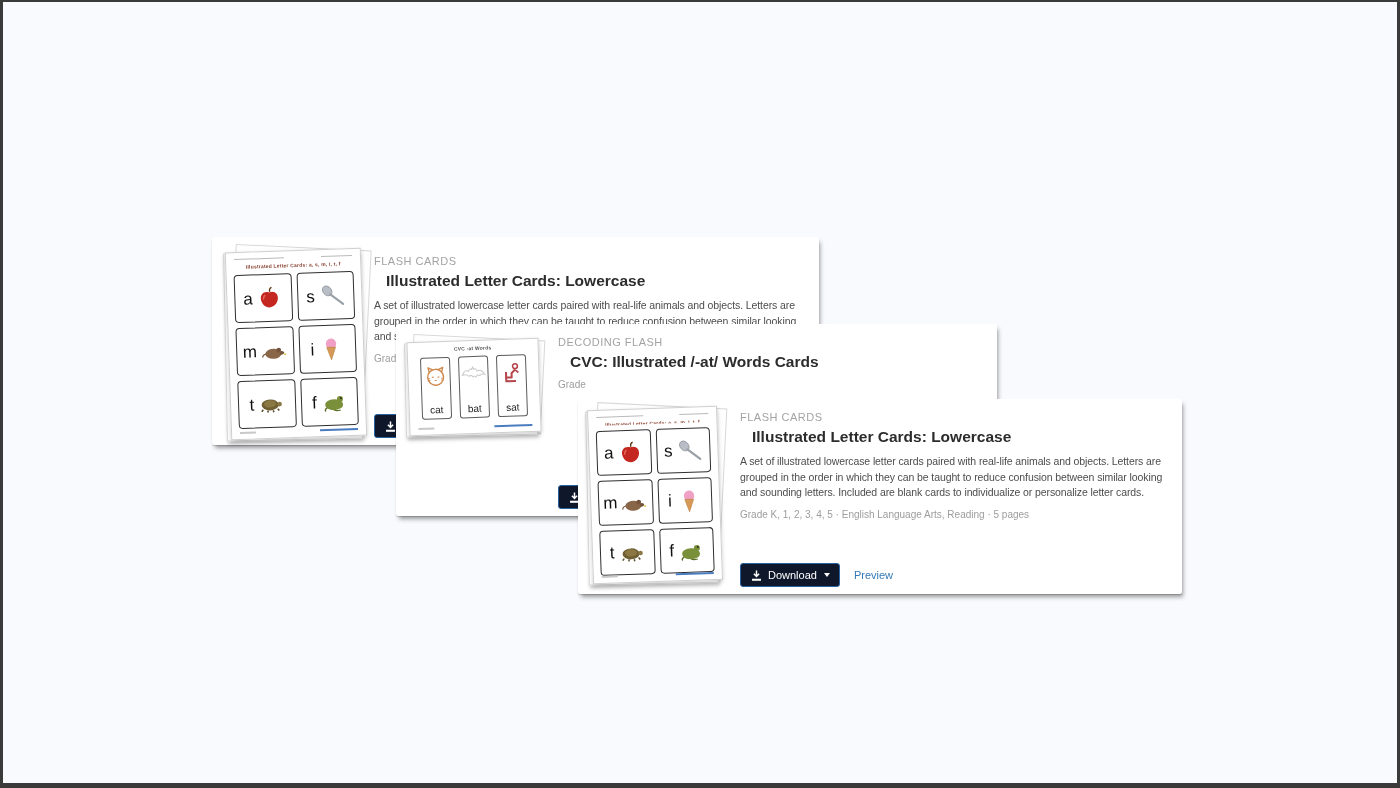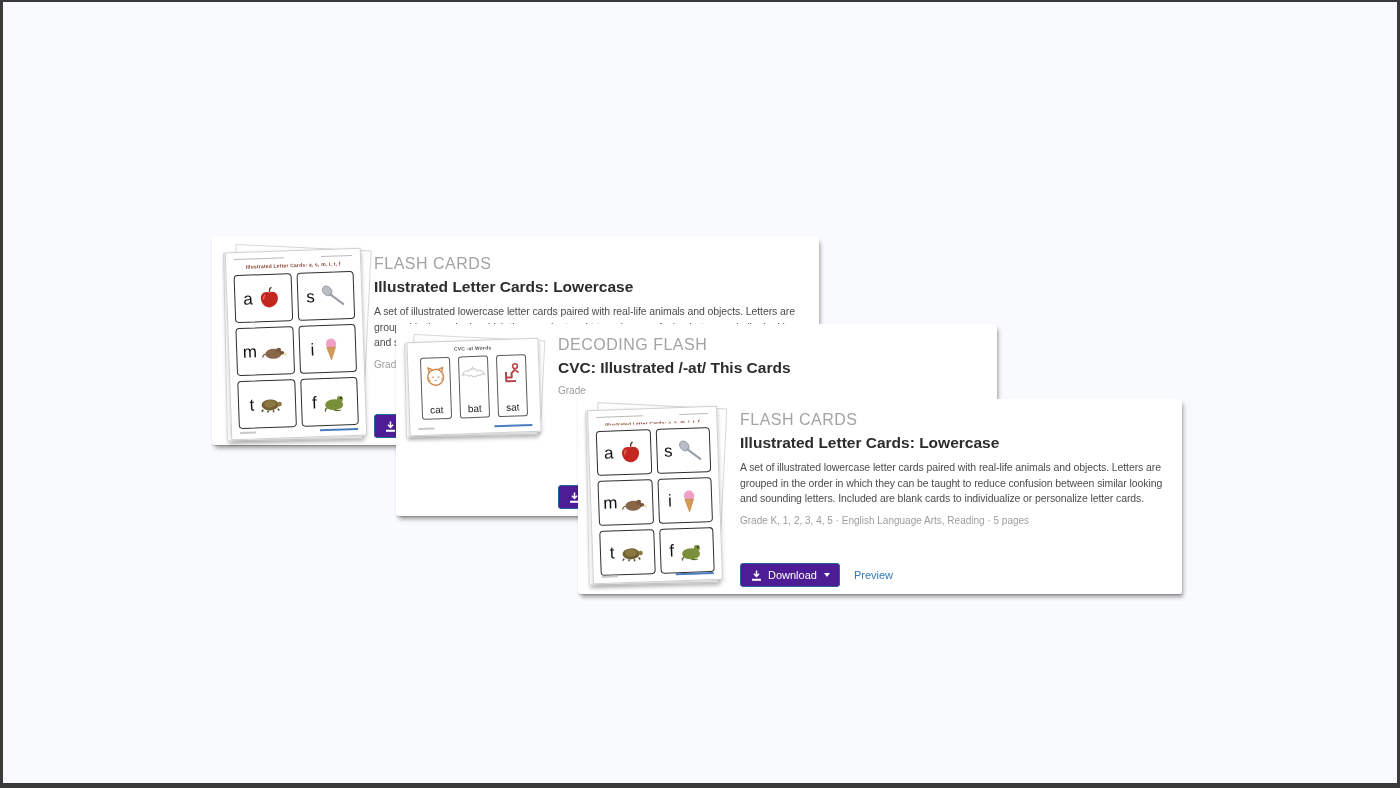--- a/index.html
+++ b/index.html
@@ -13,26 +13,26 @@
 
   
   .card{position:absolute;background:#fff;border-radius:2px;
     box-shadow:2px 4px 4px -1px rgba(60,60,60,.5), 0 1px 1px rgba(0,0,0,.18);}
   .c0{left:212px;top:237px;width:607px;height:208px;z-index:1;}
   .c1{left:396px;top:324px;width:601px;height:192px;z-index:2;}
   .c2{left:578px;top:399px;width:604px;height:195px;z-index:3;}
 
   .content{position:absolute;left:162px;top:0;right:14px;bottom:0;padding-top:12px;}
   .c0 .content{padding-top:18px;}
-  .cat{font-size:16px;color:#a3a3a3;letter-spacing:.5px;}
-  .title{font-size:15.5px;color:#2c2c2c;font-weight:700;margin:5px 0 0;}
+  .cat{font-size:11px;color:#a3a3a3;letter-spacing:.5px;}
+  .title{font-size:15.5px;color:#2c2c2c;font-weight:700;margin:5px 12px 0;}
   .desc{font-size:10.5px;line-height:15.5px;color:#4d4d4d;margin:8px 0 0;letter-spacing:-.1px;}
   .meta{font-size:10px;color:#9d9d9d;margin-top:8px;}
   .actions{position:absolute;left:0;bottom:7px;display:flex;align-items:center;}
-  .dl-btn{height:24px;padding:0 9px;background:#4c1d95;border:1px solid #2762a3;
+  .dl-btn{height:24px;padding:0 9px;background:#0f172a;border:1px solid #2762a3;
     border-radius:3px;color:#fff;font-size:11px;display:inline-flex;align-items:center;
     gap:5px;cursor:pointer;font-family:inherit;}
   .dl-icon svg{display:block;}
   .caret{width:0;height:0;border-left:3.5px solid transparent;border-right:3.5px solid transparent;
     border-top:4px solid #fff;margin-left:2px;}
   .preview{font-size:11px;color:#337ab7;margin-left:14px;cursor:pointer;text-decoration:none;}
 
   
   .thumb{position:absolute;left:12px;top:9px;}
   .c0 .thumb{left:16px;top:13px;width:136px;height:188px;}
@@ -209,21 +209,21 @@
         </div>
       </div>
       <div class="lp-foot">
         <span class="f-gray"></span>
         <span class="f-blue"></span>
       </div>
     </div>
   </div>
   <div class="content">
     <div class="cat">DECODING FLASH</div>
-    <h2 class="title">CVC: Illustrated /-at/ This Cards</h2>
+    <h2 class="title">CVC: Illustrated /-at/ Words Cards</h2>
     <div class="meta">Grade</div>
     <div class="actions">
       <button class="dl-btn">
         <span class="dl-icon">
             <svg width="13" height="13" viewBox="0 0 14 14">
               <path d="M7 1.5 v6 M4.2 5 L7 8 L9.8 5" stroke="#fff" stroke-width="1.6" fill="none"></path>
               <path d="M2.2 10.5 h9.6 v2.2 h-9.6 z" fill="#fff"></path>
             </svg>
           </span>
         <span>Download</span>

